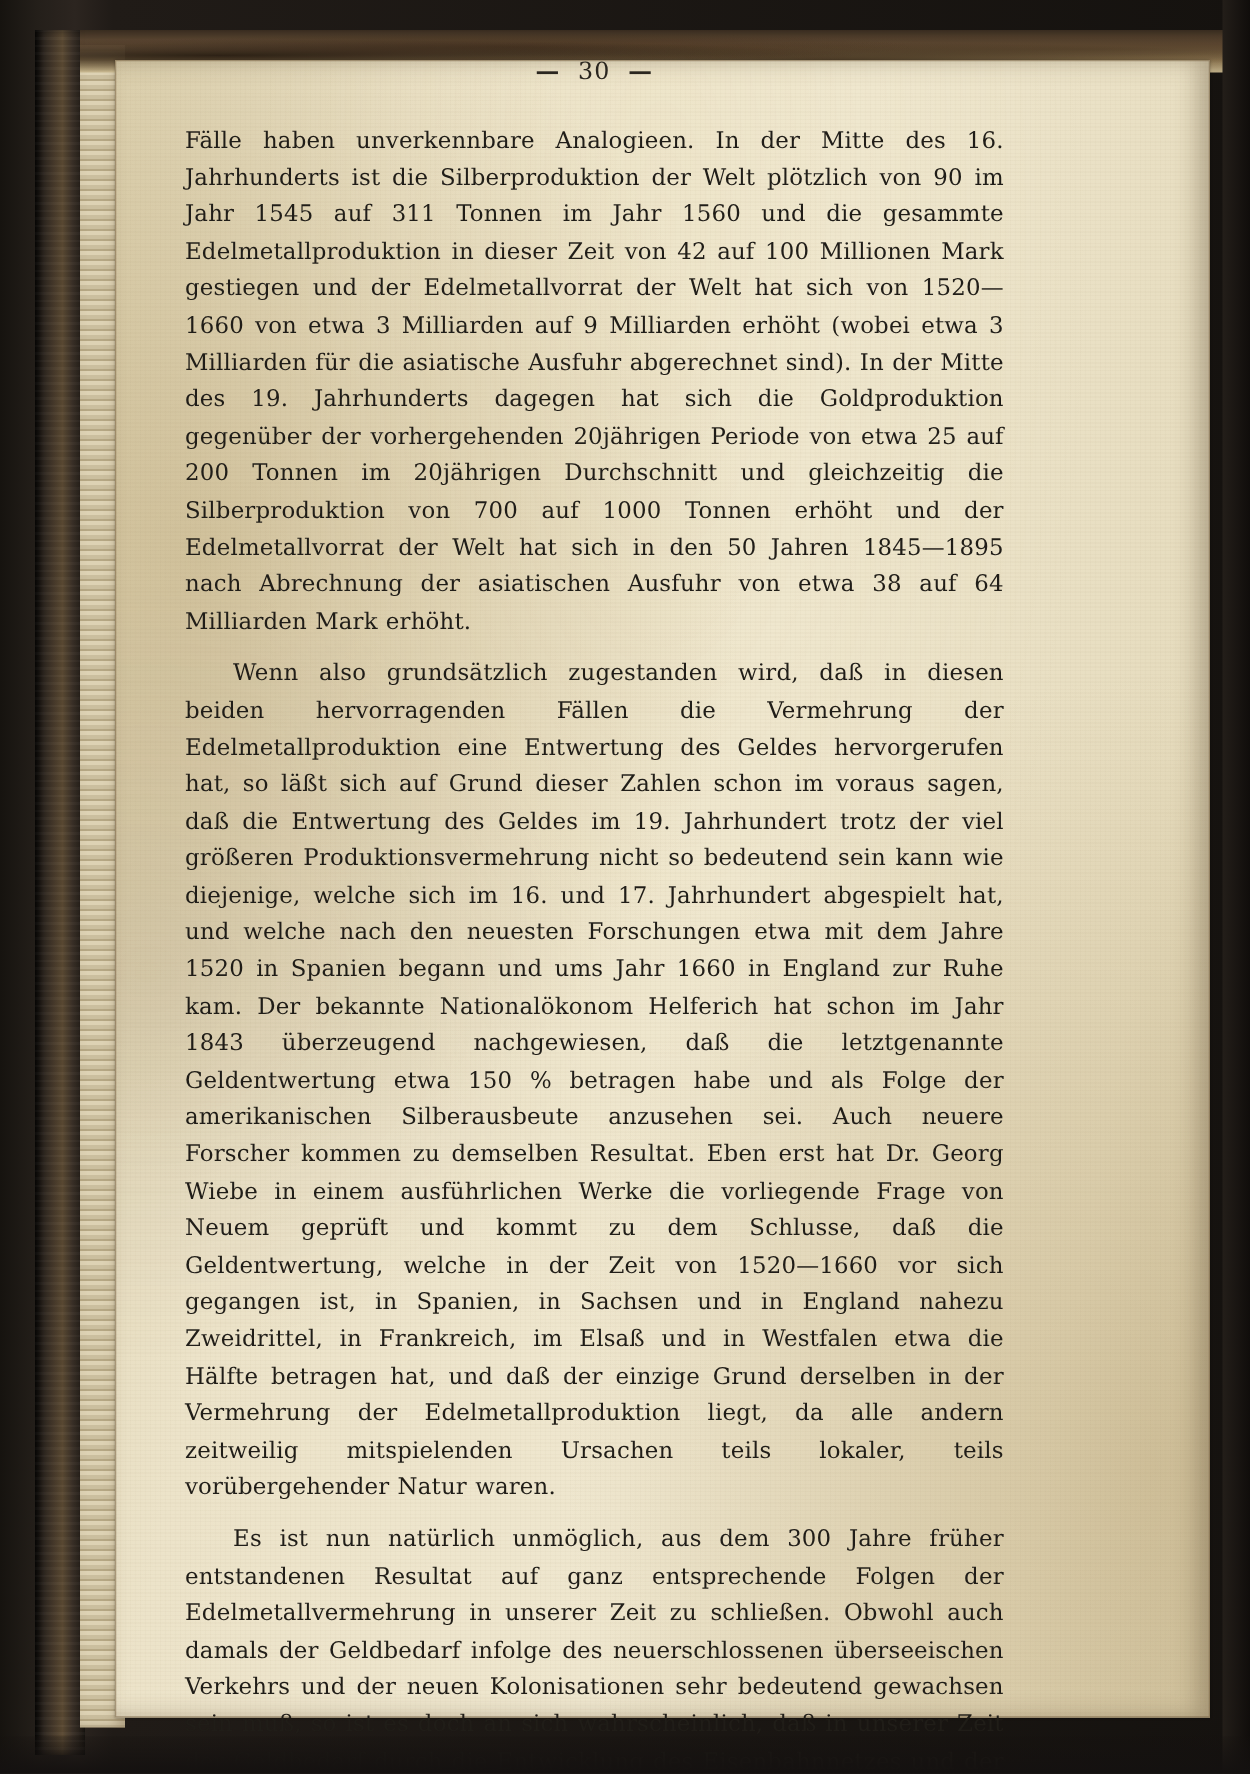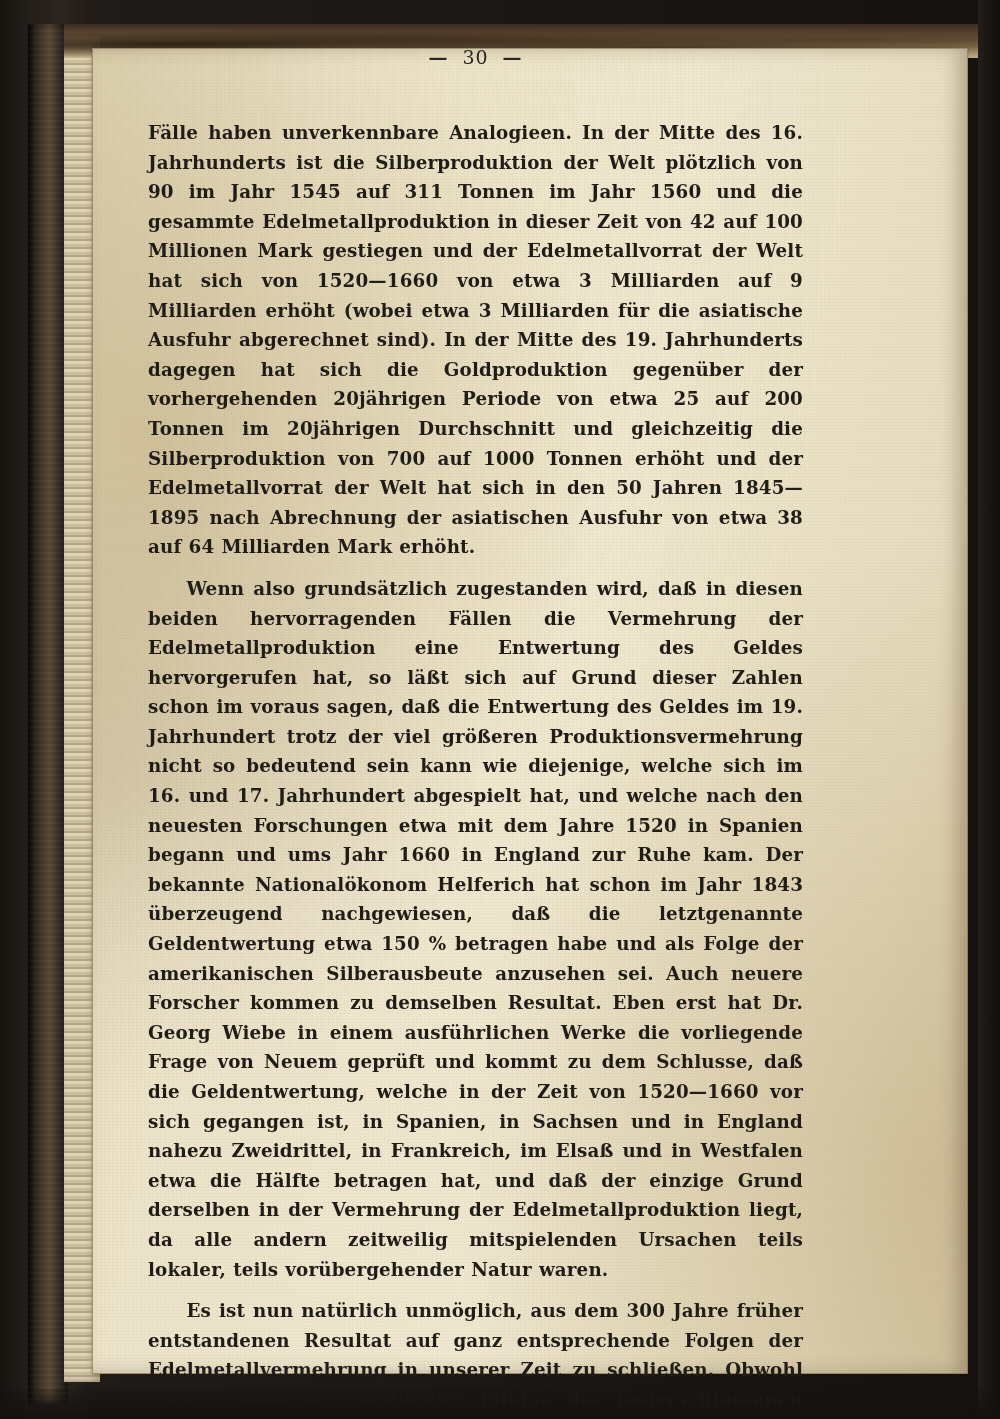--- a/index.html
+++ b/index.html
@@ -159,21 +159,21 @@
     top: 46px;
     width: 655px;
     color: #1c1a16;
   }
 
   .folio {
     text-align: center;
     font-size: 19px;
     letter-spacing: 1px;
     color: #2a261f;
-    margin: 0 0 50px 0;
+    margin: 0 0 30px 0;
     font-family: "DejaVu Serif", serif;
   }
   .folio .dash {
     display: inline-block;
     padding: 0 14px;
     font-weight: 700;
   }
 
   p.body {
     margin: 0 0 0 0;
@@ -190,21 +190,21 @@
   p.body + p.body {
     margin-top: 12px;
   }
   p.indent {
     text-indent: 2.1em;
   }
 
   
   .fraktur {
     font-family: "DejaVu Serif", serif;
-    font-weight: 700;
+    font-weight: 400;
     transform-origin: left top;
   }
 
   
   #inkfade {
     position: absolute;
     left: 92px; top: 48px;
     width: 876px; height: 1326px;
     pointer-events: none;
     background:

